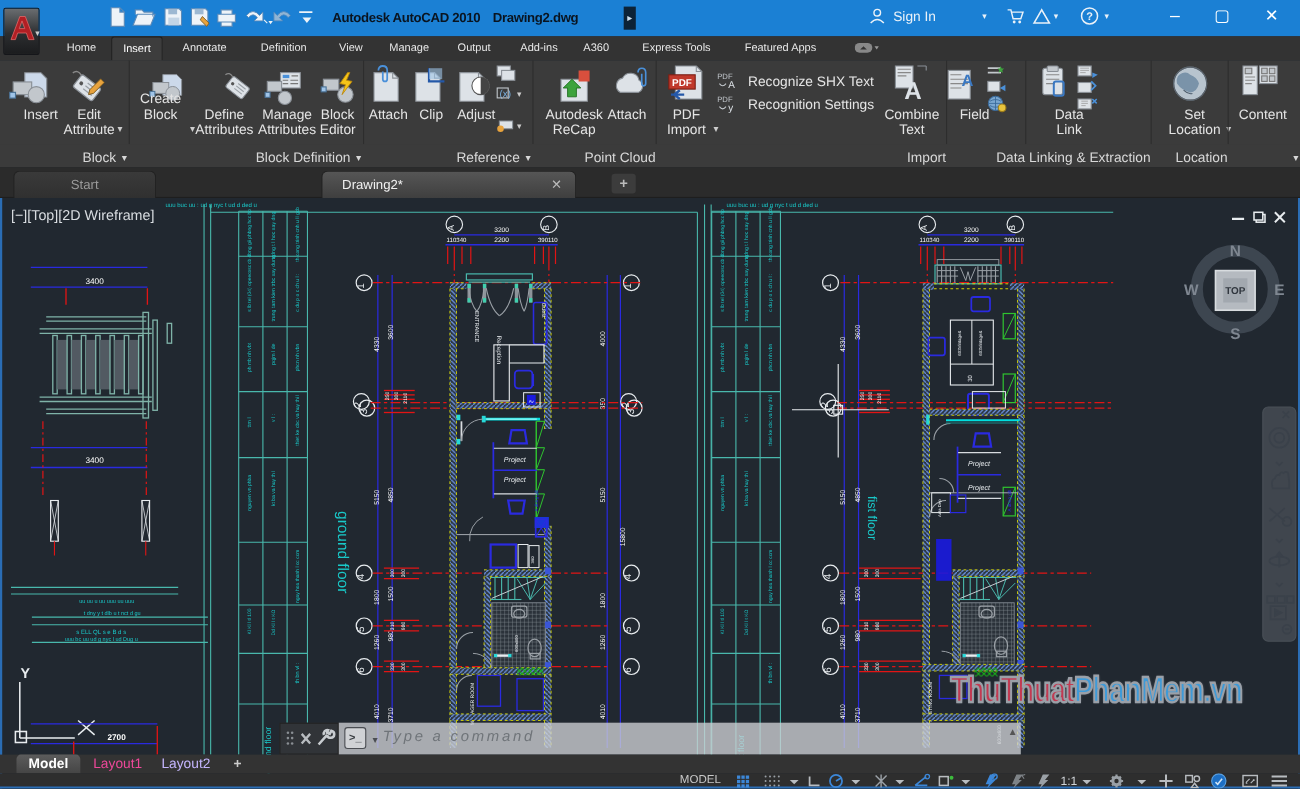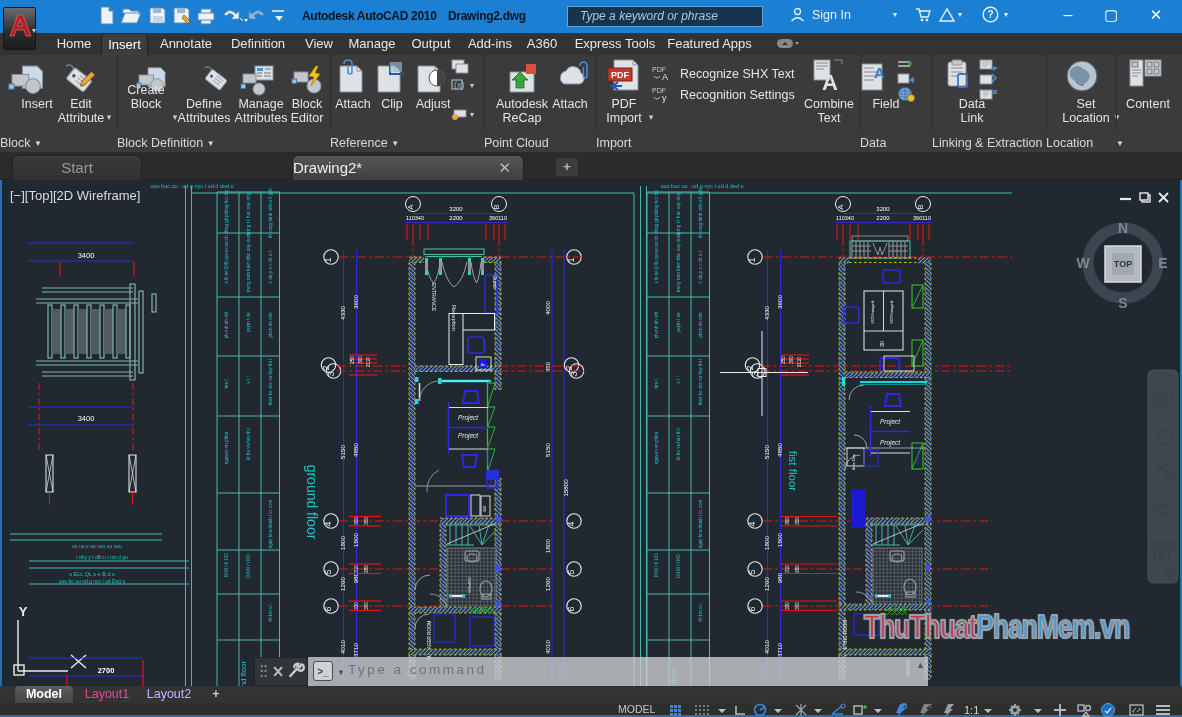--- a/index.html
+++ b/index.html
@@ -10,43 +10,43 @@
 #alogo svg{position:absolute;left:2px;top:4px}
 #alogo .dd{position:absolute;right:-1px;bottom:14px;color:#ccc;font-size:8px}
 .qat{position:absolute;top:6px;height:20px;display:flex;align-items:center;color:#eef3f8}
 #titletext{position:absolute;top:9px;left:302px;width:290px;color:#0a1420;font-size:12px;font-weight:bold;white-space:nowrap;letter-spacing:-0.3px}
 #searchbox{position:absolute;left:567px;top:6px;width:196px;height:21px;background:#14344f;border:1px solid #5fa4d8;color:#b8c4ce;font-size:12px;font-style:italic;line-height:19px;padding-left:12px}
 #searcharr{position:absolute;left:567px;top:6px;width:11px;height:21px;background:#0c2236;color:#cfe0ee;font-size:9px;line-height:21px;text-align:center}
 .tbtn{position:absolute;top:5px;color:#eaf1f8;font-size:12.5px}
 .winbtn{position:absolute;top:0;width:44px;height:31px;color:#fff;text-align:center;font-size:15px;line-height:30px}
 
 #tabrow{position:absolute;left:0;top:33px;width:1182px;height:22px;background:#333333}
-.rtab{position:absolute;top:0;height:22px;color:#e8e8e8;font-size:13px;line-height:22px;text-align:center}
+.rtab{position:absolute;top:0;height:22px;color:#e8e8e8;font-size:10px;line-height:22px;text-align:center}
 #tab-insert{background:#3d3d3d;border:1px solid #1f1f1f;border-bottom:none;border-radius:3px 3px 0 0;color:#fff}
 
 #ribbon{position:absolute;left:0;top:55px;width:1182px;height:97px;background:#3b3b3b}
-.plabel{position:absolute;bottom:2px;left:0;width:100%;text-align:left;color:#d8d8d8;font-size:12.5px}
+.plabel{position:absolute;bottom:2px;left:0;width:100%;text-align:right;color:#d8d8d8;font-size:12.5px}
 .plabel .da{font-size:8px;position:relative;top:-1px}
 .btext{position:absolute;color:#e4e4e4;font-size:12.5px;text-align:center;line-height:14px}
 .ribbon-sep{position:absolute;top:0;width:1px;height:97px;background:#2d2d2d}
 
 #filetabs{position:absolute;left:0;top:152px;width:1182px;height:28px;background:#2b2b2b;border-bottom:1px solid #1e1e1e}
-.ftab{position:absolute;top:3px;height:25px;font-size:15px;line-height:24px}
+.ftab{position:absolute;top:3px;height:25px;font-size:12px;line-height:24px}
 #ftab-start{left:12px;width:130px;background:linear-gradient(#3a3a3a,#303030);color:#9a9a9a;text-align:center;border:1px solid #222;border-bottom:none;border-radius:6px 6px 0 0}
 #ftab-d2{left:292px;width:232px;background:linear-gradient(#565656,#3f3f3f);color:#f0f0f0;border:1px solid #222;border-bottom:none;border-radius:6px 6px 0 0}
 #ftab-plus{left:556px;top:6px;width:22px;height:18px;background:#3c3c3c;border-radius:3px;color:#bbb;text-align:center;line-height:17px;font-size:13px;font-weight:bold}
 
 #canvas{position:absolute;left:0;top:180px;width:1182px;height:537px;background:#212830;border-left:2px solid #2a6db5;border-right:2px solid #2a6db5}
 #vplabel{position:absolute;left:8px;top:8px;color:#d9dde1;font-size:13px}
 
 #cmdleft{position:absolute;left:252px;top:477px;width:54px;height:29px;background:#313438;border:1px solid #222;display:flex;align-items:center}
 #cmdbar{position:absolute;left:306px;top:477px;width:620px;height:29px;background:rgba(206,209,213,.78)}
 #cmdbar .prompt{position:absolute;left:5px;top:4px;width:20px;height:20px;border:1px solid #4a4d52;border-radius:3px;background:rgba(235,236,238,.6);color:#3c4044;font-size:10px;font-weight:bold;line-height:19px;text-align:center}
 #cmdbar .pdd{position:absolute;left:29px;top:11px;color:#4a4d52;font-size:8px}
-#cmdbar .ctext{position:absolute;left:40px;top:5px;color:#6f7479;font-size:13.5px;letter-spacing:2.5px}
+#cmdbar .ctext{position:absolute;left:40px;top:5px;color:#6f7479;font-size:13.5px;font-style:italic;letter-spacing:2.5px}
 
 #layoutrow{position:absolute;left:0;top:686px;width:1182px;height:17px;background:#333}
 .ltab{position:absolute;top:0;height:17px;font-size:12.5px;line-height:16px;text-align:center}
 
 #statusbar{position:absolute;left:0;top:703px;width:1182px;height:14px;background:#2e2e2e;border-bottom:2px solid #2a6db5}
 .sbtn{position:absolute;top:0;height:12px;color:#c8c8c8;font-size:10.5px}
 
 #wm{position:absolute;left:862px;top:428px;font-size:33px;font-weight:bold;letter-spacing:-1px;white-space:nowrap;-webkit-text-stroke:2.2px #9aa0a8;text-shadow:0 0 3px rgba(160,165,172,.8);transform:scaleX(0.79);transform-origin:left top}
 #wm .r{color:#c13a52}#wm .b{color:#3e9ad8}
 </style></head>
@@ -79,21 +79,20 @@
 <svg width="22" height="22" viewBox="0 0 22 22">
         <path d="M4 6 h12" stroke="#eef3f8" stroke-width="1.5"></path>
         <path d="M7 11 l8 0 l-4 5 z" fill="#eef3f8"></path>
       </svg>
 </div>
 <div id="titletext">
       <span style="position:absolute;left:0px">Autodesk AutoCAD 2010</span>
       <span style="position:absolute;left:146px">Drawing2.dwg</span>
     </div>
 <div id="searcharr">▸</div>
-<div id="searchbox">Type a keyword or phrase</div>
 <div id="signin" class="tbtn" style="left:790px;top:7px"><svg width="15" height="15" viewBox="0 0 15 15">
         <circle cx="7.5" cy="4.5" r="3" fill="none" stroke="#eaf1f8" stroke-width="1.3"></circle>
         <path d="M1.5 14 Q7.5 7.5 13.5 14" fill="none" stroke="#eaf1f8" stroke-width="1.3"></path>
       </svg></div>
 <div class="tbtn" style="left:812px;top:8px">Sign In</div>
 <div class="tbtn" style="left:893px;top:10px;font-size:8px">▾</div>
 <div class="tbtn" style="left:915px;top:7px"><svg width="17" height="15" viewBox="0 0 17 15">
         <path d="M1 2 h3 l2 8 h7 l2-6 H5" fill="none" stroke="#eaf1f8" stroke-width="1.3"></path>
         <circle cx="7" cy="13" r="1.3" fill="#eaf1f8"></circle>
         <circle cx="12" cy="13" r="1.3" fill="#eaf1f8"></circle>
@@ -321,21 +320,21 @@
 <div class="plabel" style="left:484px;width:112px">Point Cloud</div>
 <div class="plabel" style="left:596px;width:264px">Import</div>
 <div class="plabel" style="left:860px;width:72px">Data</div>
 <div class="plabel" style="left:932px;width:114px">Linking &amp; Extraction</div>
 <div class="plabel" style="left:1046px;width:70px">Location</div>
 <div class="plabel" style="left:1116px;width:66px"><span class="da">▼</span></div>
 </div>
 
 <div id="filetabs">
 <div class="ftab" id="ftab-start"><span>Start</span></div>
-<div class="ftab" id="ftab-d2"><span style="">Drawing2*</span><span style="position:absolute;right:12px;top:0;color:#bbb">✕</span></div>
+<div class="ftab" id="ftab-d2"><span style="margin-left:18px">Drawing2*</span><span style="position:absolute;right:12px;top:0;color:#bbb">✕</span></div>
 <div class="ftab" id="ftab-plus">+</div>
 </div>
 
 <div id="canvas">
 <svg id="dwg" width="1178" height="537" viewBox="0 0 1178 537" style="position:absolute;left:0;top:0">
         <defs>
 <pattern id="wh" width="4" height="4" patternUnits="userSpaceOnUse">
  <rect width="4" height="4" fill="#2a3540"></rect>
  <path d="M-1 5 L5 -1" stroke="#6f96e8" stroke-width="1.1"></path>
 </pattern>

